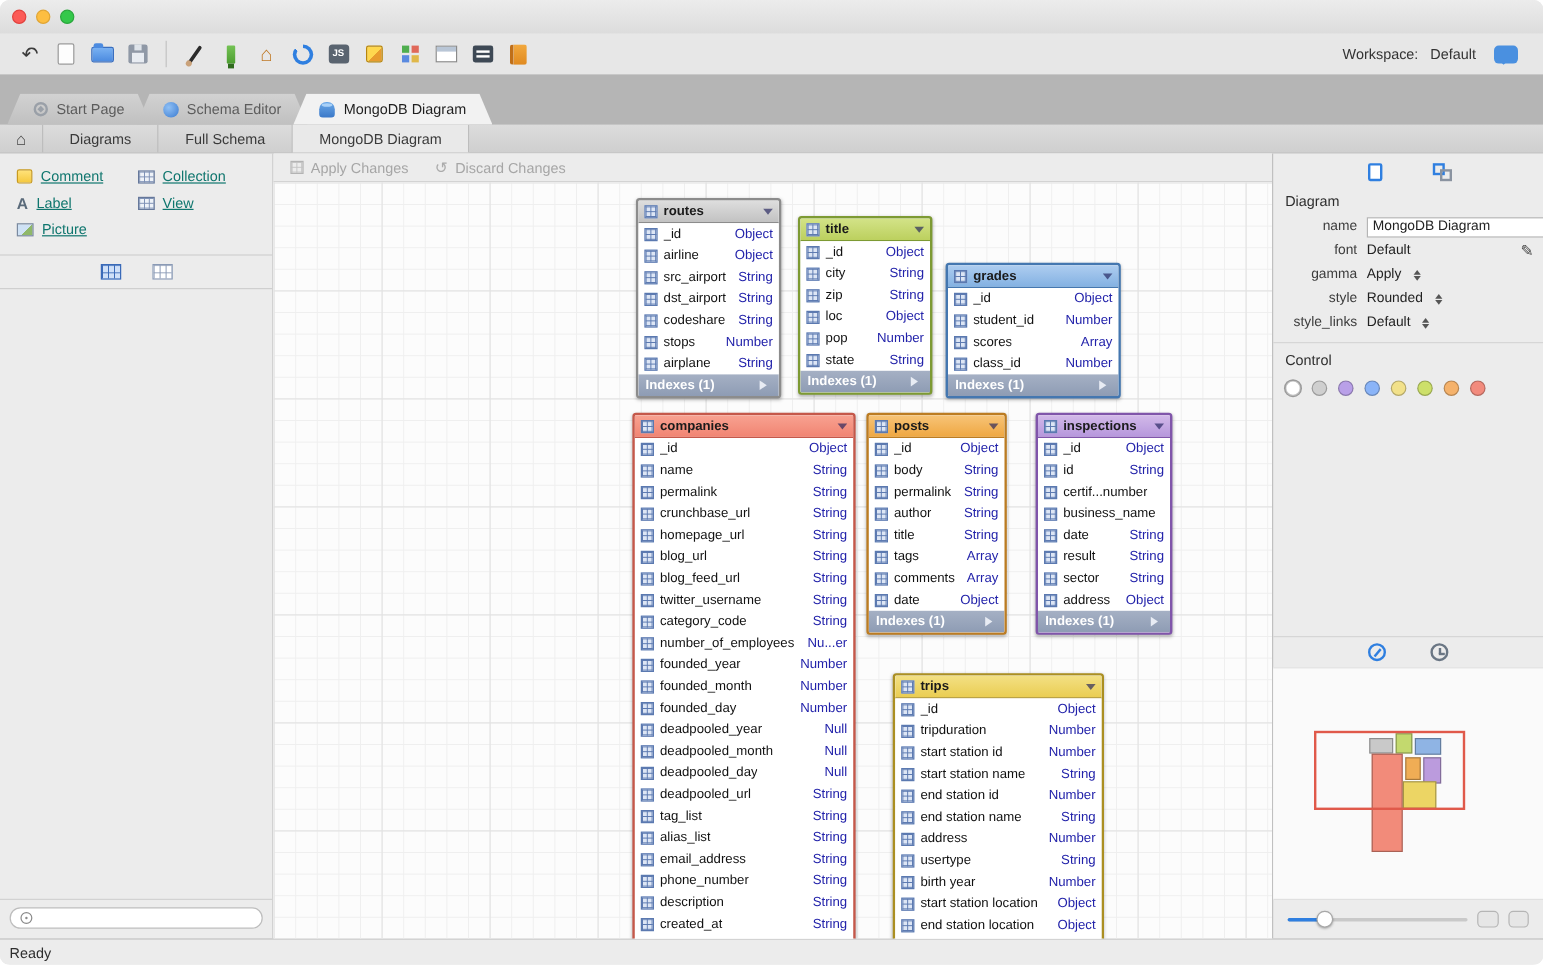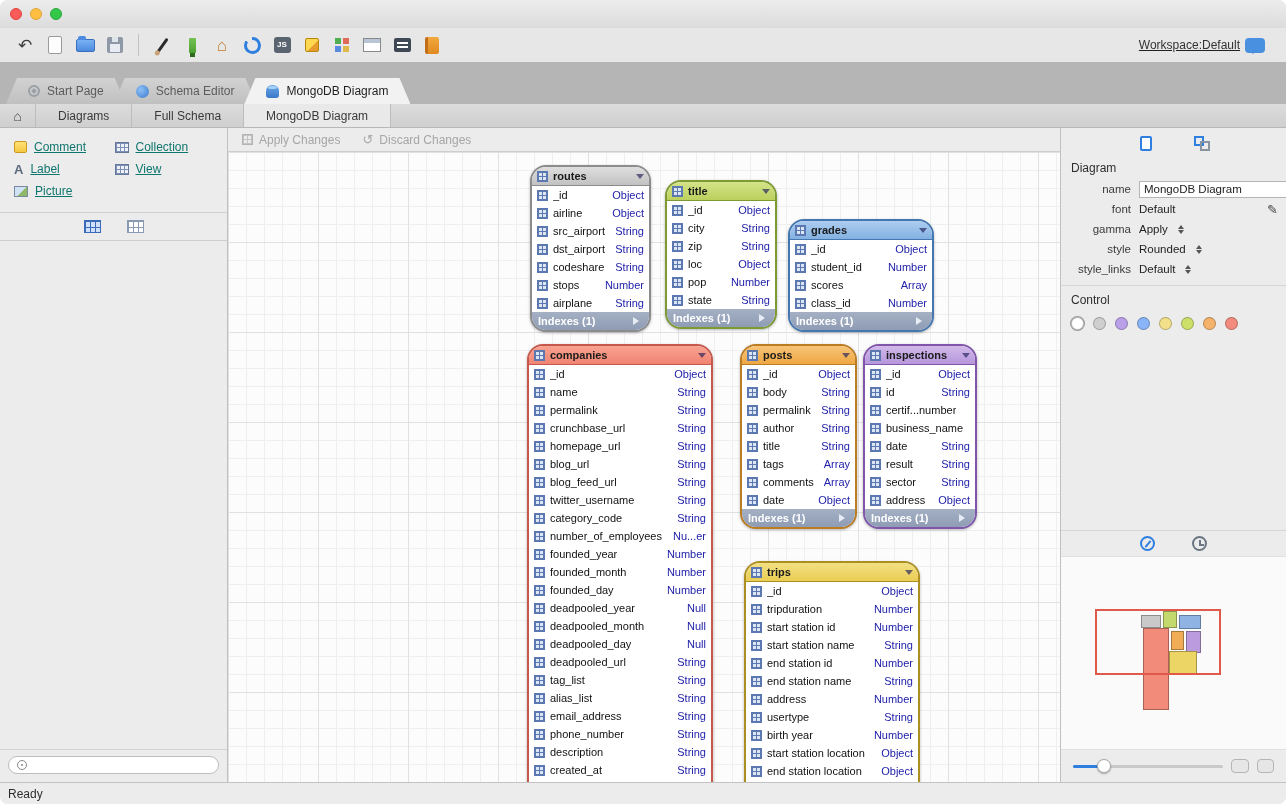--- a/index.html
+++ b/index.html
@@ -12,21 +12,21 @@
   .lights { display:flex; gap:8px; }
   .light { width:12px; height:12px; border-radius:50%; }
   .light.red { background:#fc5b57; border:1px solid #e1423e; }
   .light.yellow { background:#fdbe41; border:1px solid #e0a535; }
   .light.green { background:#34c84a; border:1px solid #2aa73c; }
 
   
   .toolbar { height:34px; background:#e7e7e7; display:flex; align-items:center; padding:0 10px; gap:2px; flex:none; }
   .tbtn { width:30px; height:28px; display:flex; align-items:center; justify-content:center; border-radius:4px; cursor:default; }
   .tsep { width:1px; height:22px; background:#c2c2c2; margin:0 8px; }
-  .toolbar-right { margin-left:auto; display:flex; align-items:center; padding-right:6px;text-decoration:underline; }
+  .toolbar-right { margin-left:auto; display:flex; align-items:center; gap:10px; padding-right:6px; }
   .ws-label { color:#333; }
   .ws-value { color:#333; }
 
   
   .ic { display:inline-block; position:relative; line-height:1; }
 
   .ic-undo-icon { font-size:17px; color:#3c3c3c; }
   .ic-new-document-icon { width:14px; height:18px; background:#fdfdfd; border:1px solid #9a9a9a; border-radius:2px; }
   .ic-open-folder-icon { width:19px; height:13px; background:linear-gradient(#79b1f2,#4c8be0); border:1px solid #3a6fc0; border-radius:2px; }
   .ic-open-folder-icon::before { content:""; position:absolute; top:-4px; left:1px; width:8px; height:4px; background:#4c8be0; border-radius:2px 2px 0 0; }
@@ -101,21 +101,21 @@
 
   .canvas { flex:1; position:relative; overflow:hidden; background-color:#fcfcfc;
     background-image:
       linear-gradient(#e1e1e1 1px, transparent 1px),
       linear-gradient(90deg,#e1e1e1 1px, transparent 1px),
       linear-gradient(#efefef 1px, transparent 1px),
       linear-gradient(90deg,#efefef 1px, transparent 1px);
     background-size:90px 90px, 90px 90px, 18px 18px, 18px 18px; }
 
   
-  .etable { position:absolute; background:#fff; border:2px solid var(--bc); border-radius:16px; overflow:hidden; box-shadow:0 1px 3px rgba(0,0,0,.28); font-size:11px; }
+  .etable { position:absolute; background:#fff; border:2px solid var(--bc); border-radius:3px; overflow:hidden; box-shadow:0 1px 3px rgba(0,0,0,.28); font-size:11px; }
   .ehead { height:19px; background:linear-gradient(var(--hc1),var(--hc2)); border-bottom:1px solid var(--bc); display:flex; align-items:center; gap:5px; padding:0 5px; font-weight:bold; color:#1a1a1a; }
   .etri { margin-left:auto; width:0; height:0; border:4px solid transparent; border-top:5px solid rgba(30,30,90,.65); margin-top:4px; }
   .erow { height:18px; display:flex; align-items:center; gap:5px; padding:0 5px; background:#fff; }
   .fic { width:11px; height:11px; flex:none; border:1px solid #5b79b0; background-color:#dde6f5; background-image:linear-gradient(90deg,#5b79b0 1px,transparent 1px),linear-gradient(#5b79b0 1px,transparent 1px); background-size:4px 4px; }
   .fname { color:#111; white-space:nowrap; overflow:hidden; }
   .ftype { margin-left:auto; color:#2222aa; white-space:nowrap; }
   .eindex { height:18px; background:linear-gradient(#a5b0c4,#8e9cb4); color:#fff; font-weight:bold; display:flex; align-items:center; padding:0 6px; }
   .ixarr { margin-left:auto; width:0; height:0; border:4px solid transparent; border-left:6px solid #e8ecf4; }
 
   
@@ -545,21 +545,21 @@
               <div class="fname">created_at</div>
               <div class="ftype">String</div>
             </div>
             <div class="erow">
               <div class="fic"></div>
               <div class="fname">updated_at</div>
               <div class="ftype">String</div>
             </div>
             <div class="erow"></div>
           </div>
-          <div class="etable" style="left: 512px; top: 192px; width: 117px; --hc1: #f7c478; --hc2: #efa742; --bc: #bc7c22;">
+          <div class="etable" style="left: 494px; top: 192px; width: 117px; --hc1: #f7c478; --hc2: #efa742; --bc: #bc7c22;">
             <div class="ehead">
               <div class="fic"></div>
               <div class="ename">posts</div>
               <div class="etri"></div>
             </div>
             <div class="erow">
               <div class="fic"></div>
               <div class="fname">_id</div>
               <div class="ftype">Object</div>
             </div>

